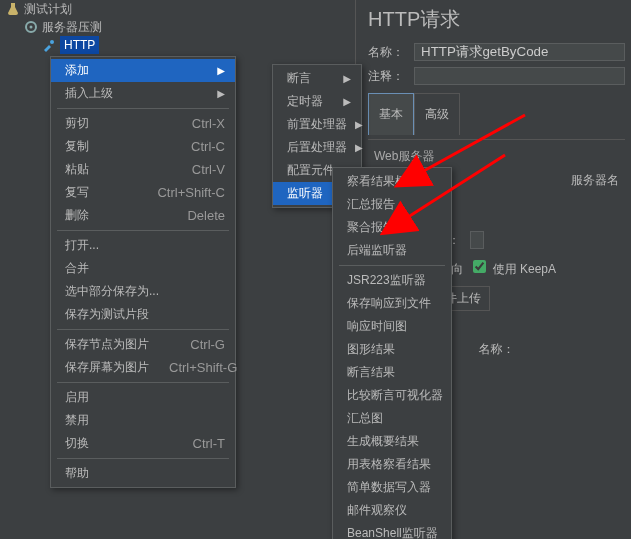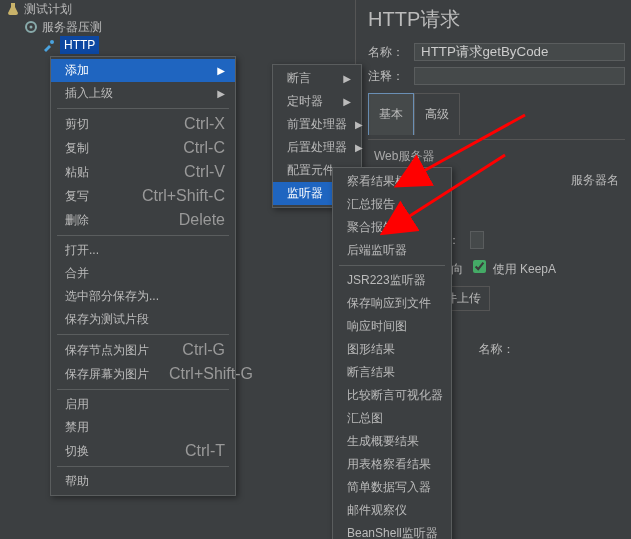--- a/index.html
+++ b/index.html
@@ -33,21 +33,21 @@
   .chk { accent-color: #4a6; }
   .tabs2 { display: flex; gap: 2px; margin: 8px 0 0 6px; }
   .tab2 { border: 1px solid #555; padding: 3px 8px; background: #3c3f41; }
   
   .menu { position: absolute; background: #3c3f41; border: 1px solid #5a5d5e;
           box-shadow: 2px 2px 6px rgba(0,0,0,.4); padding: 2px 0; }
   .menu1 { left: 50px; top: 56px; width: 186px; }
   .mi { display: flex; align-items: center; justify-content: space-between;
         padding: 3px 10px 3px 14px; color: #bbb; white-space: nowrap; }
   .mi:hover, .mi.hl { background: #1f65c0; color: #fff; }
-  .mi .sc { color: #999; font-size: 16px; margin-left: 20px; }
+  .mi .sc { color: #999; font-size: 13px; margin-left: 20px; }
   .sep { height: 1px; background: #5a5d5e; margin: 3px 6px; }
   .arrow { margin-left: 8px; font-size: 10px; }
   
   .menu2 { left: 239px; top: 64px; width: 90px; margin-left: 33px; }
   
   .menu3 { left: 332px; top: 167px; width: 120px; }
   
   .overlay { position: absolute; left: 0; top: 0; pointer-events: none; }
 </style>
 </head>

